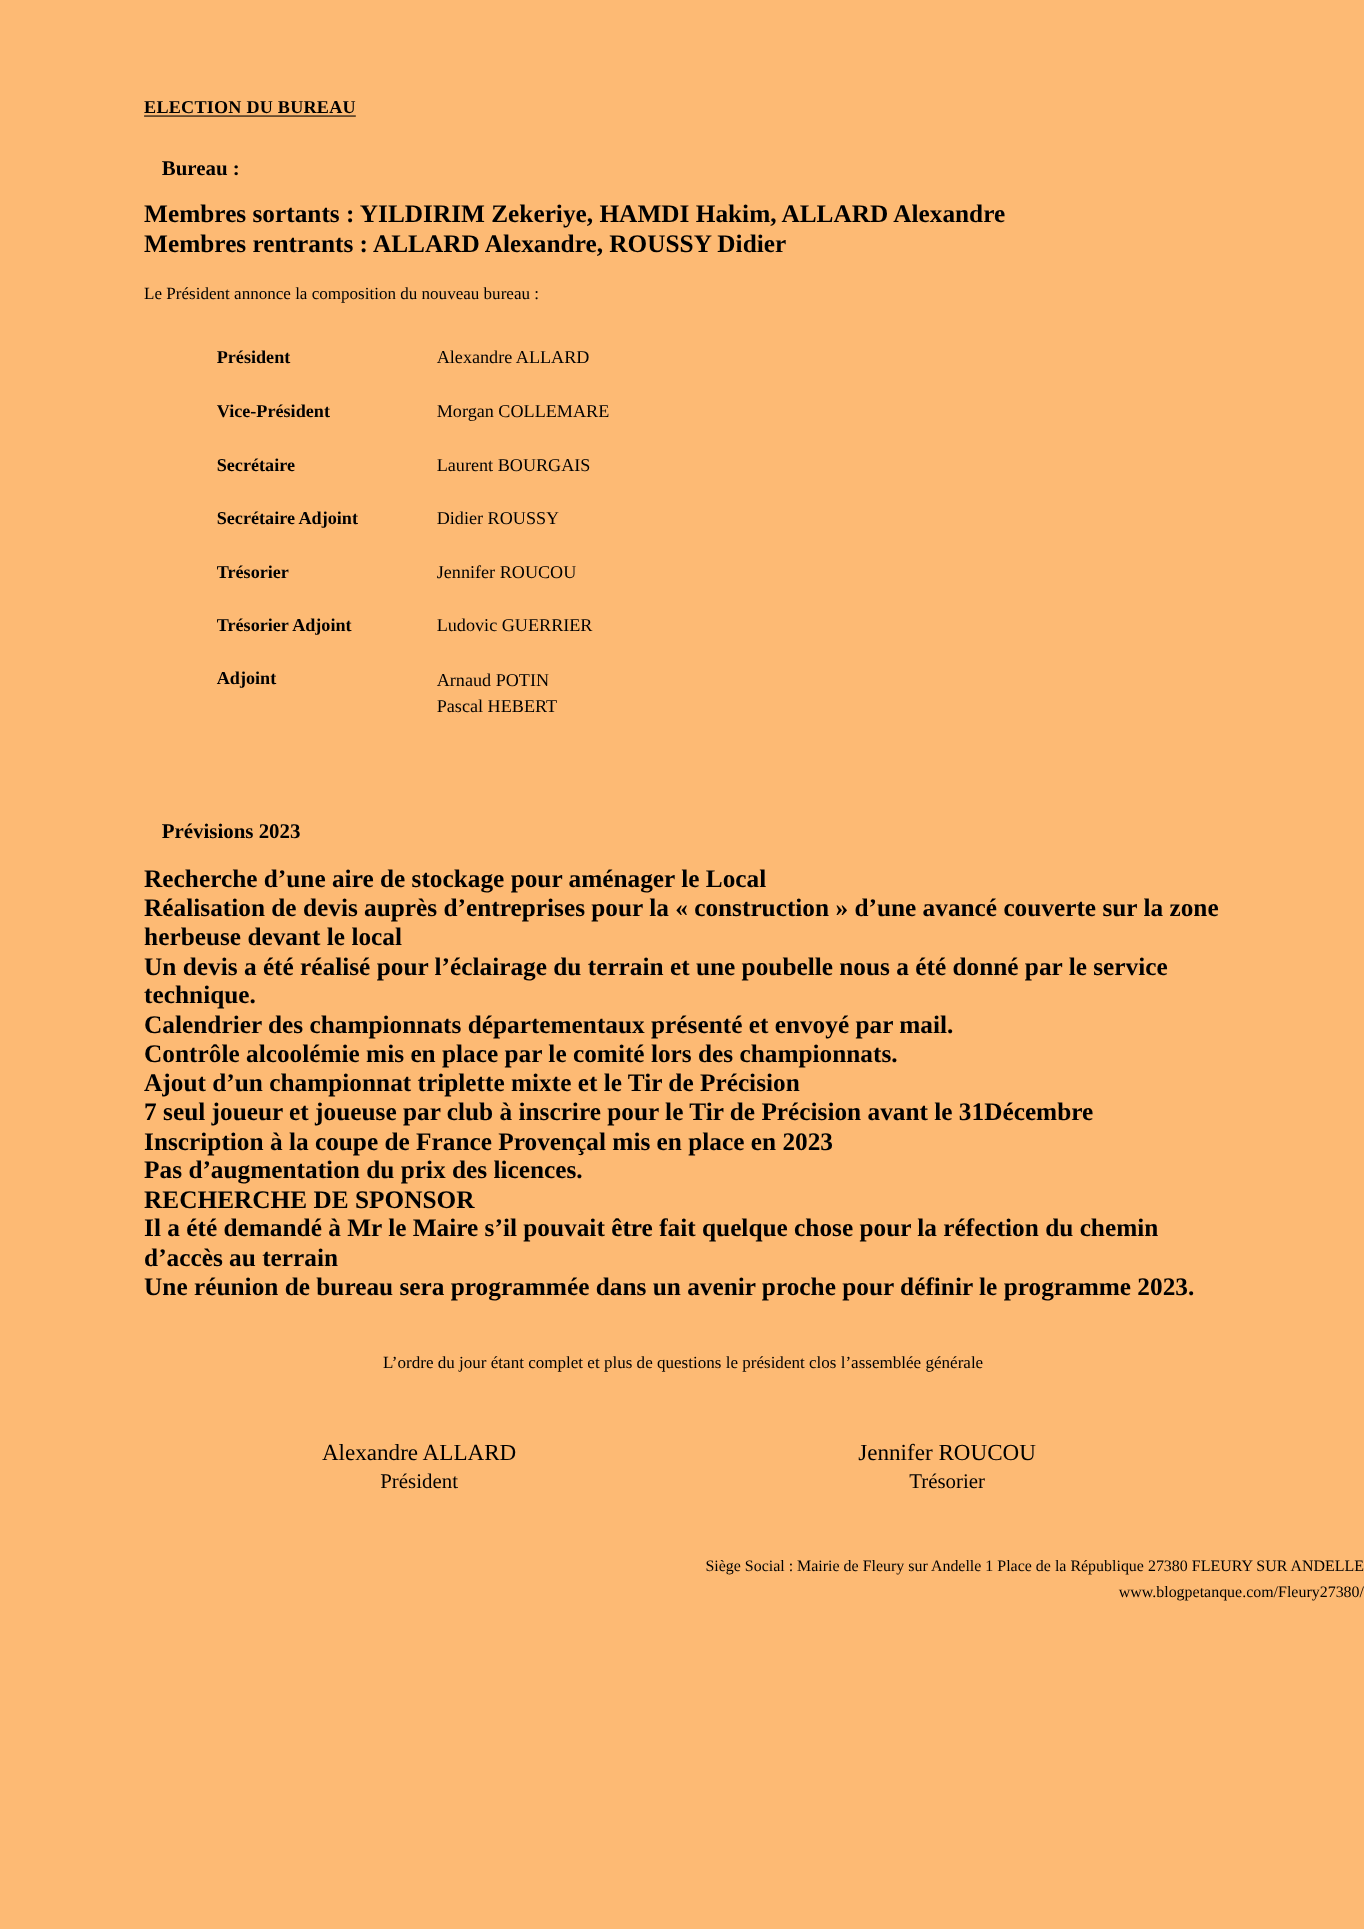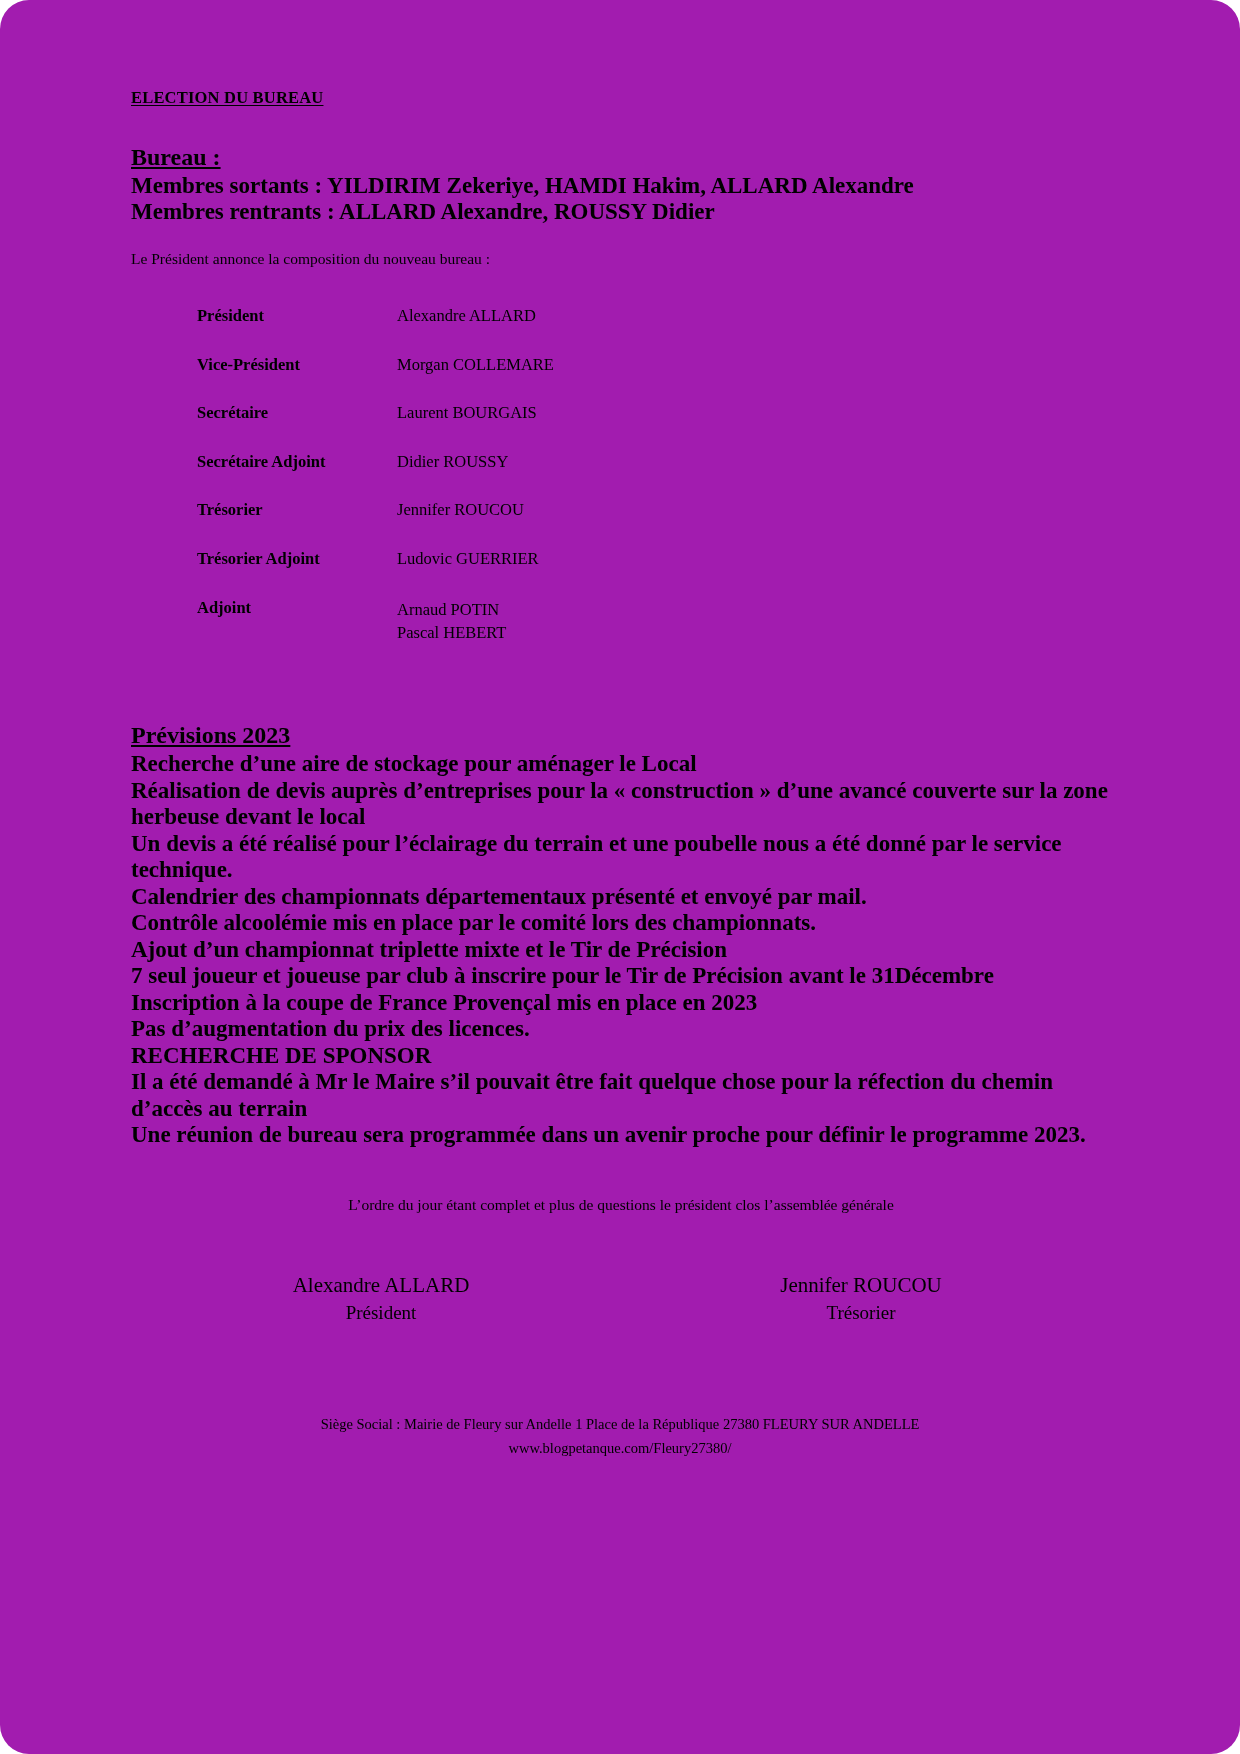--- a/index.html
+++ b/index.html
@@ -4,50 +4,48 @@
 <style>
   html, body {
     margin: 0;
     padding: 0;
     background: #ffffff;
   }
   .page {
     position: relative;
     width: 1240px;
     height: 1754px;
-    background: #a21caf;
+    background: #fdba74;
     margin: 0 auto;
     overflow: hidden;
     font-family: "Liberation Serif", "DejaVu Serif", serif;
     color: #000000;
-    border-radius: 29px;
   }
   .content {
     position: absolute;
     left: 131px;
     top: 88px;
     width: 980px;
   }
 
   
   .doc-title {
     font-size: 16.5px;
     font-weight: bold;
     letter-spacing: 0.2px;
     text-decoration: underline;
     text-underline-offset: 2px;
     margin: 0 0 34px 0;
     line-height: 1.2;
   }
   .section-heading {
-    font-size: 24px;
-    font-weight: bold;
-    text-decoration: underline;
+    font-size: 19px;
+    font-weight: bold;
     text-underline-offset: 2px;
-    margin: 0;
+    margin: 16px;
     line-height: 1.3;
   }
 
   
   .body-line {
     font-size: 23px;
     line-height: 26.5px;
     margin: 0;
     white-space: pre-wrap;
     font-weight: bold;
@@ -115,21 +113,21 @@
     font-size: 19px;
     line-height: 27px;
   }
 
   
   .footer {
     position: absolute;
     left: 0;
     right: 0;
     top: 1412px;
-    text-align: center;
+    text-align: right;
   }
   .footer-line {
     font-size: 14.5px;
     line-height: 24px;
   }
 </style>
 </head>
 <body>
 
 <div class="page">

